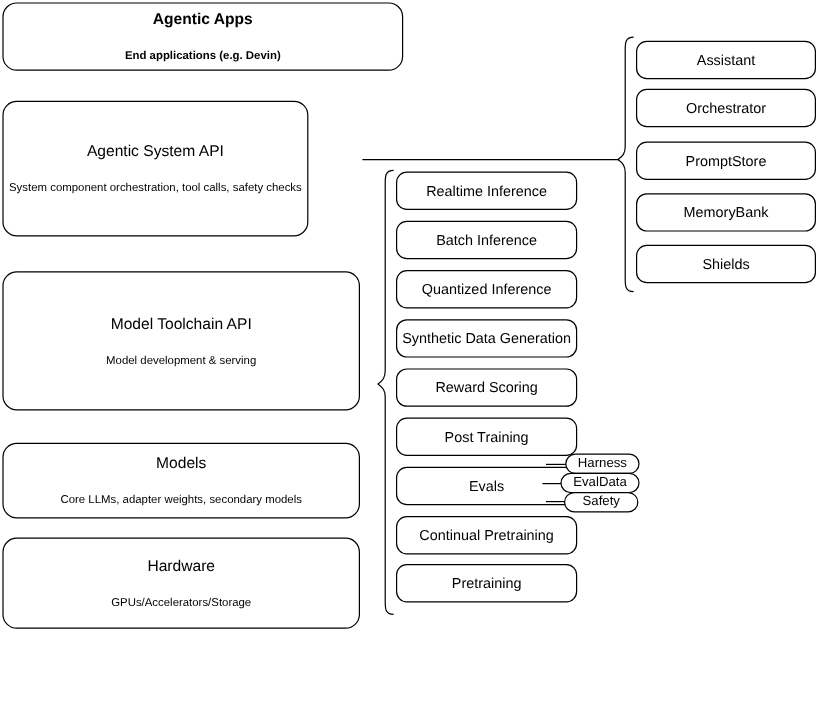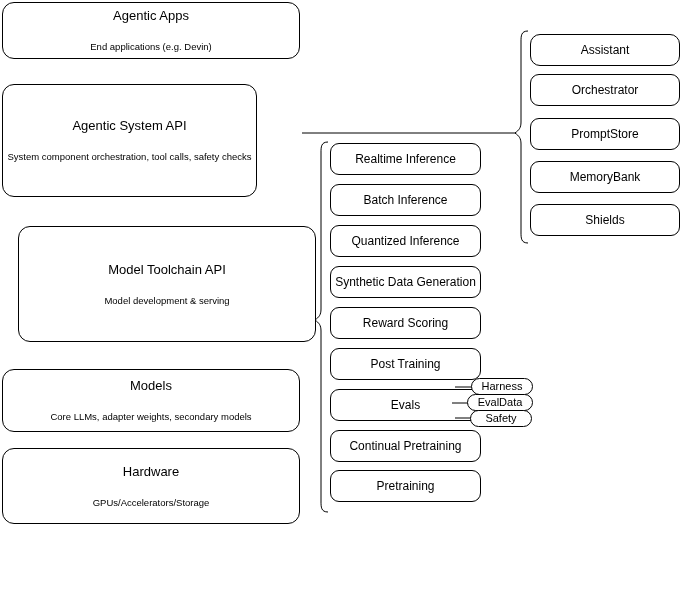--- a/index.html
+++ b/index.html
@@ -138,31 +138,31 @@
              C 321 315, 319 317, 315 320
              C 319 323, 321 325, 321 331
              L 321 501
              C 321 507, 321 512, 328 512"></path>
 
     <line x1="455" y1="387" x2="478" y2="387"></line>
     <line x1="452" y1="403" x2="470" y2="403"></line>
     <line x1="455" y1="418" x2="474" y2="418"></line>
   </svg>
 
-  <div class="stack-box" style="left:2px; top:2px; width:298px; height:57px;">
+  <div class="stack-box" style="left:2px; top:2px; width:334px; height:57px;font-weight:bold;">
     <div class="stack-title">Agentic Apps</div>
     <div class="stack-sub">End applications (e.g. Devin)</div>
   </div>
 
   <div class="stack-box" style="left:2px; top:84px; width:255px; height:113px;">
     <div class="stack-title">Agentic System API</div>
     <div class="stack-sub">System component orchestration, tool calls, safety checks</div>
   </div>
 
-  <div class="stack-box" style="left:18px; top:226px; width:298px; height:116px;">
+  <div class="stack-box" style="left:2px; top:226px; width:298px; height:116px;">
     <div class="stack-title">Model Toolchain API</div>
     <div class="stack-sub">Model development &amp; serving</div>
   </div>
 
   <div class="stack-box" style="left:2px; top:369px; width:298px; height:63px;">
     <div class="stack-title">Models</div>
     <div class="stack-sub">Core LLMs, adapter weights, secondary models</div>
   </div>
 
   <div class="stack-box" style="left:2px; top:448px; width:298px; height:76px;">
@@ -202,21 +202,21 @@
   <div class="pill" style="left:471px; top:378px; width:62px;">
     <span>Harness</span>
   </div>
   <div class="pill" style="left:467px; top:394px; width:66px;">
     <span>EvalData</span>
   </div>
   <div class="pill" style="left:470px; top:410px; width:62px;">
     <span>Safety</span>
   </div>
 
-  <div class="comp-box" style="top:34px;border-radius:10px;">
+  <div class="comp-box" style="top:34px;">
     <span>Assistant</span>
   </div>
   <div class="comp-box" style="top:74px;">
     <span>Orchestrator</span>
   </div>
   <div class="comp-box" style="top:118px;">
     <span>PromptStore</span>
   </div>
   <div class="comp-box" style="top:161px;">
     <span>MemoryBank</span>

